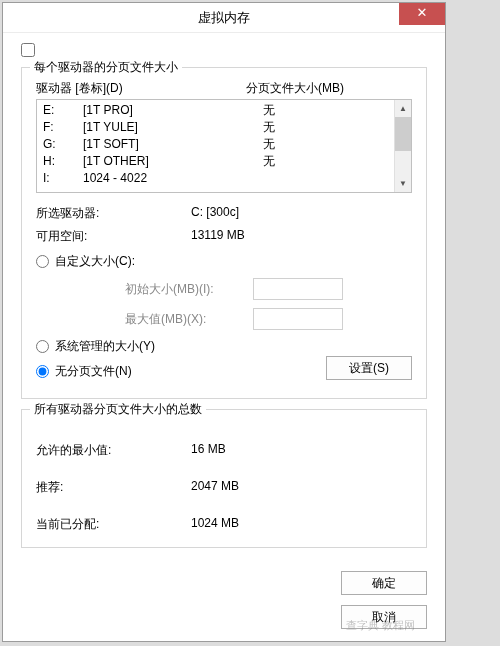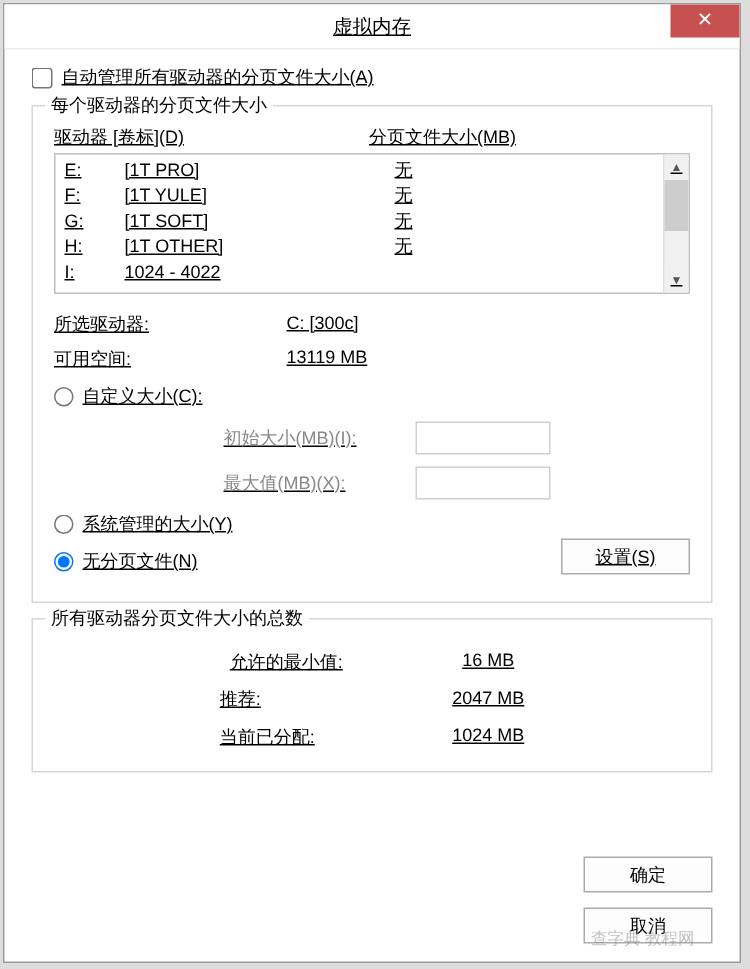--- a/index.html
+++ b/index.html
@@ -7,25 +7,24 @@
   font-family: "Microsoft YaHei", "Segoe UI", Tahoma, sans-serif;
   font-size: 12px;
   background: #ddd;
   width: 500px;
   height: 646px;
   overflow: hidden;
 }
 .window {
   background: #fff;
   border: 1px solid #9b9b9b;
-  width: 492px;
+  width: 444px;
   height: 640px;
   margin: 2px;
   position: relative;
-  text-decoration: underline;
 }
 .titlebar {
   height: 30px;
   background: #fff;
   display: flex;
   align-items: center;
   justify-content: center;
   position: relative;
   border-bottom: 1px solid #ececec;
 }
@@ -147,22 +146,21 @@
   min-width: 86px;
   height: 24px;
   background: #fdfdfd;
   border: 1px solid #acacac;
   font-size: 12px;
   font-family: inherit;
   cursor: pointer;
 }
 .totals .trow {
   display: flex;
-  margin-top: 8px;
-  justify-content: center;
+  margin-top: 20px;
 }
 .totals .tl { width: 155px; }
 .footer {
   position: absolute;
   bottom: 12px;
   right: 18px;
   display: flex;
   gap: 10px;
   flex-direction: column;
 }
@@ -183,21 +181,20 @@
     <span class="title-text">虚拟内存</span>
     <div class="close-btn">
       <span>✕</span>
     </div>
   </div>
 
   <div class="content">
 
     <label class="checkbox-row">
       <input type="checkbox" style="">
-      <span>自动管理所有驱动器的分页文件大小(A)</span>
     </label>
 
     <div class="group">
       <span class="group-title">每个驱动器的分页文件大小</span>
 
       <div class="list-header">
         <span class="col1">驱动器 [卷标](D)</span>
         <span>分页文件大小(MB)</span>
       </div>
 

